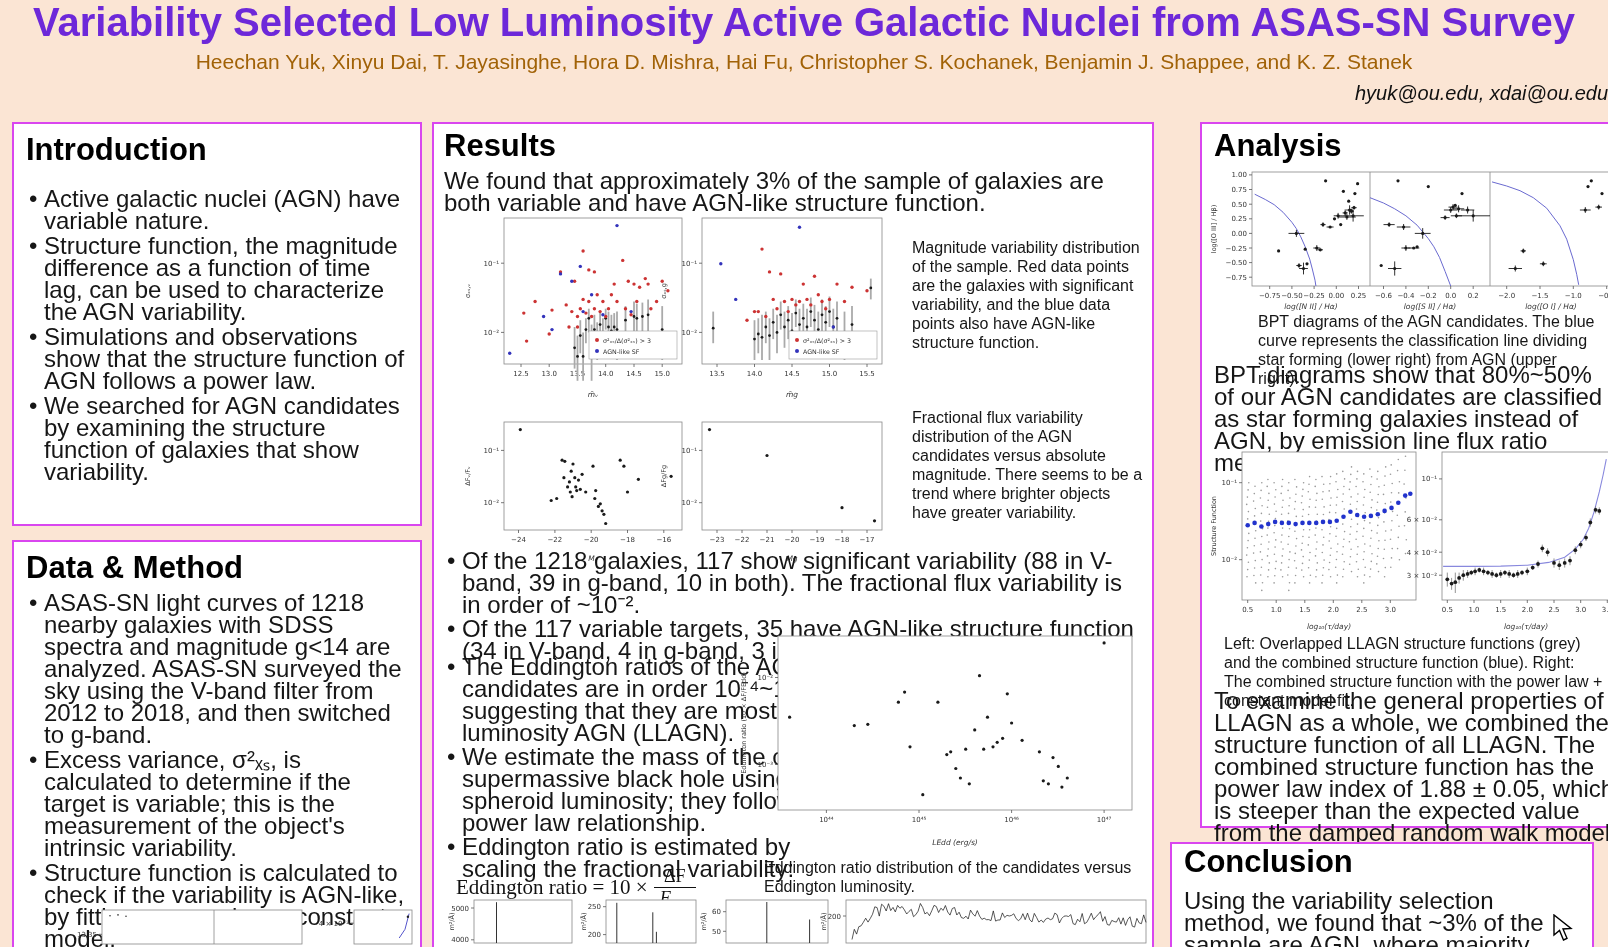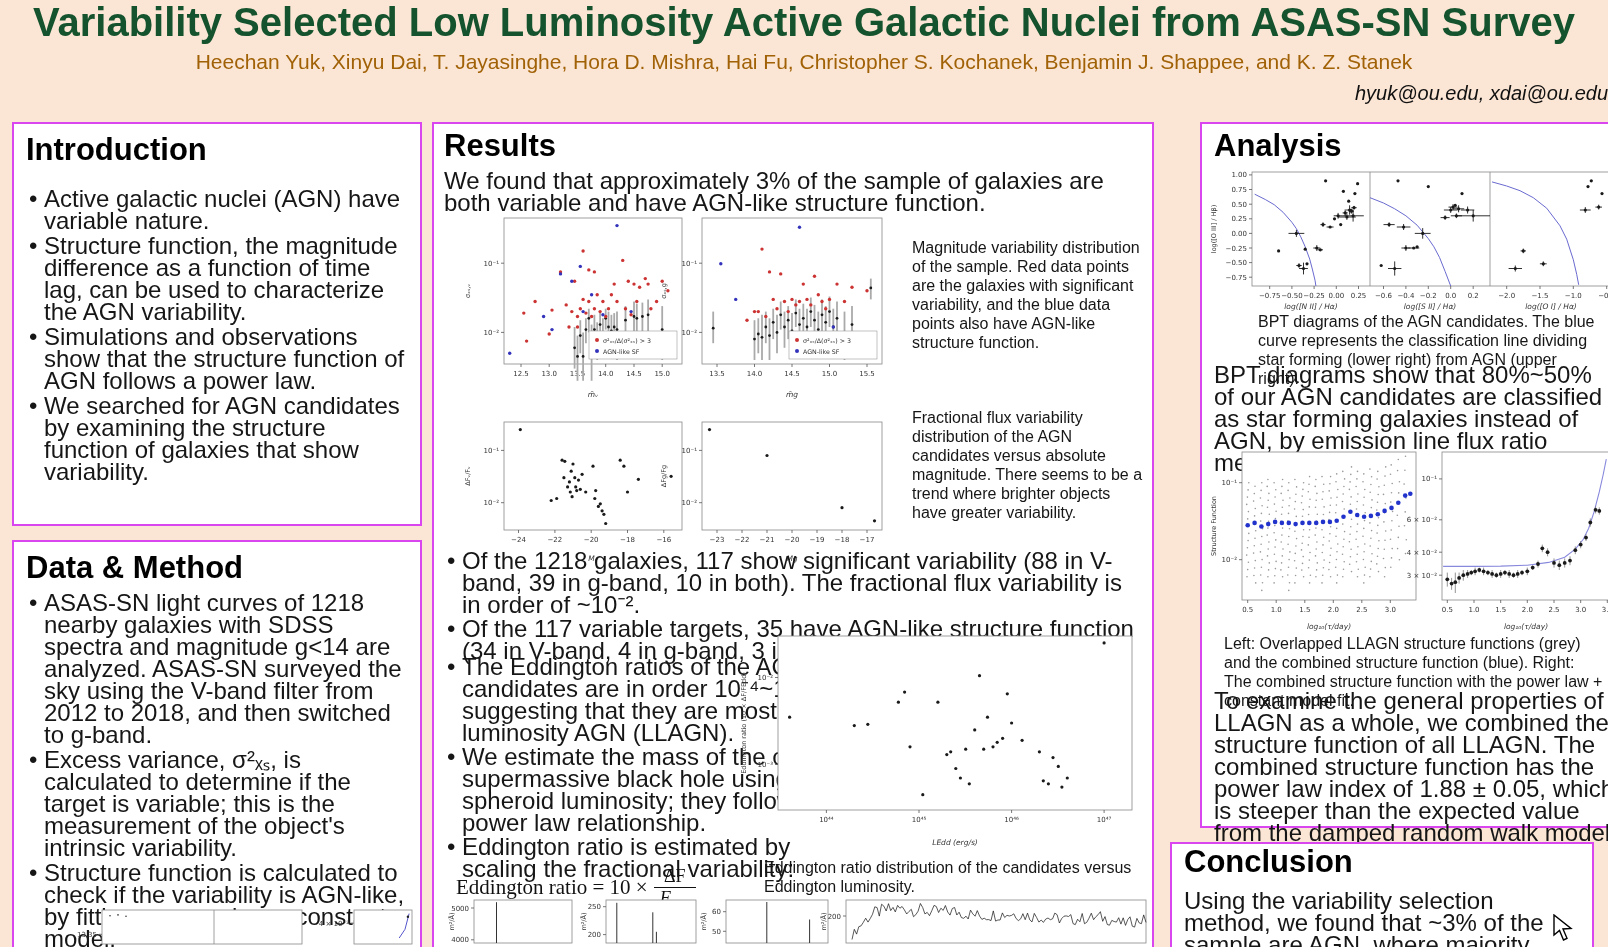--- a/index.html
+++ b/index.html
@@ -1,21 +1,21 @@
 <!DOCTYPE html>
 <html><head>
 <meta charset="utf-8">
 <style>
   html,body{margin:0;padding:0;}
   body{font-family:"Liberation Sans", sans-serif; color:#111;}
   #poster{position:relative;width:1608px;height:947px;background:#fbe5d4;overflow:hidden;}
   .box{position:absolute;background:#fff;border:2px solid #d946ef;box-sizing:border-box;}
   .abs{position:absolute;}
   .sechead{font-size:31px;font-weight:bold;color:#000;letter-spacing:0px;}
-  .title{width:100%;text-align:center;font-size:40px;font-weight:bold;color:#14532d;}
+  .title{width:100%;text-align:center;font-size:40px;font-weight:bold;color:#6d28d9;}
   .authors{width:100%;text-align:center;font-size:21px;color:#a16207;}
   .emails{width:100%;text-align:right;font-size:20px;font-style:italic;color:#111;}
   .body-text{font-size:24px;line-height:22px;color:#161616;}
   .caption{font-size:16px;line-height:19px;color:#161616;}
   ul.blist{margin:0;padding:0;list-style:none;}
   ul.blist li{padding-left:18px;position:relative;margin-bottom:3px;}
   ul.blist li::before{content:"•";position:absolute;left:3px;top:0;}
   ul.tight li{margin-bottom:2px;}
   svg{display:block;font-family:"DejaVu Sans",sans-serif;}
   .eqn{font-family:"Liberation Serif",serif;font-size:21px;color:#111;}

